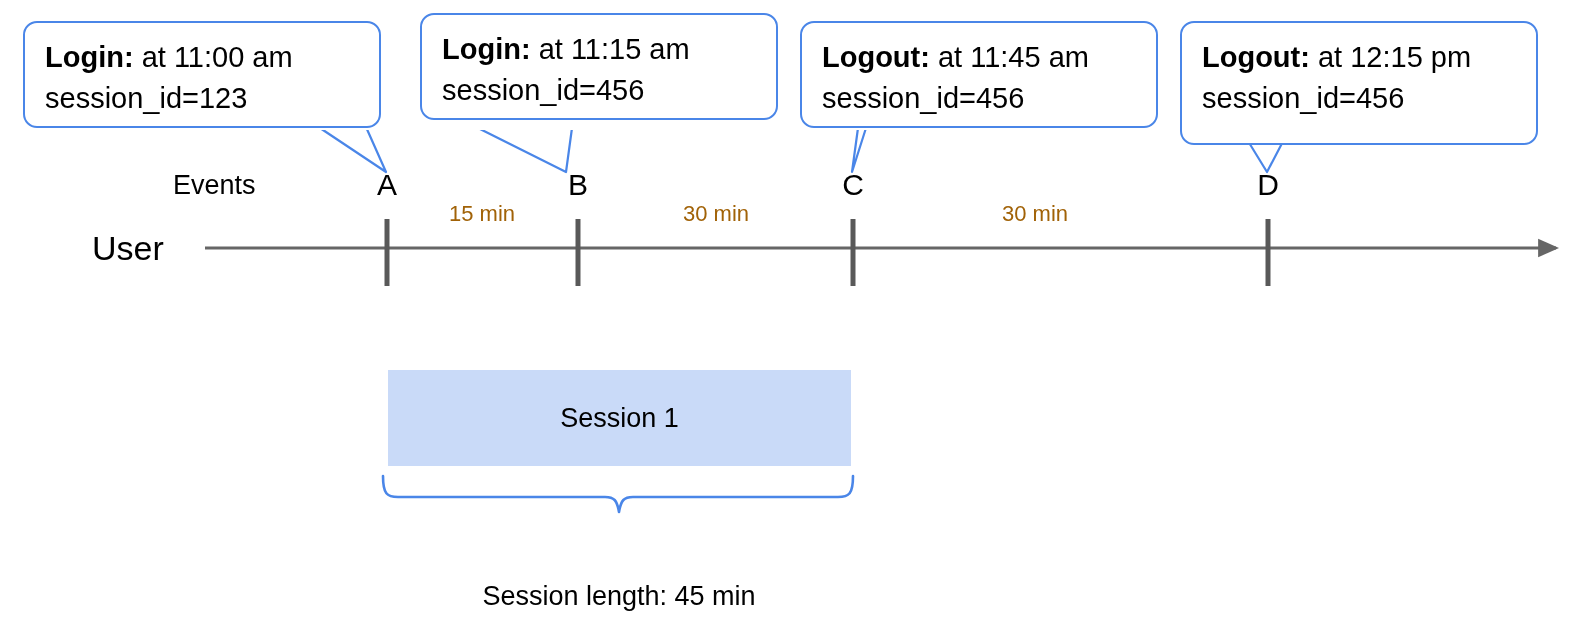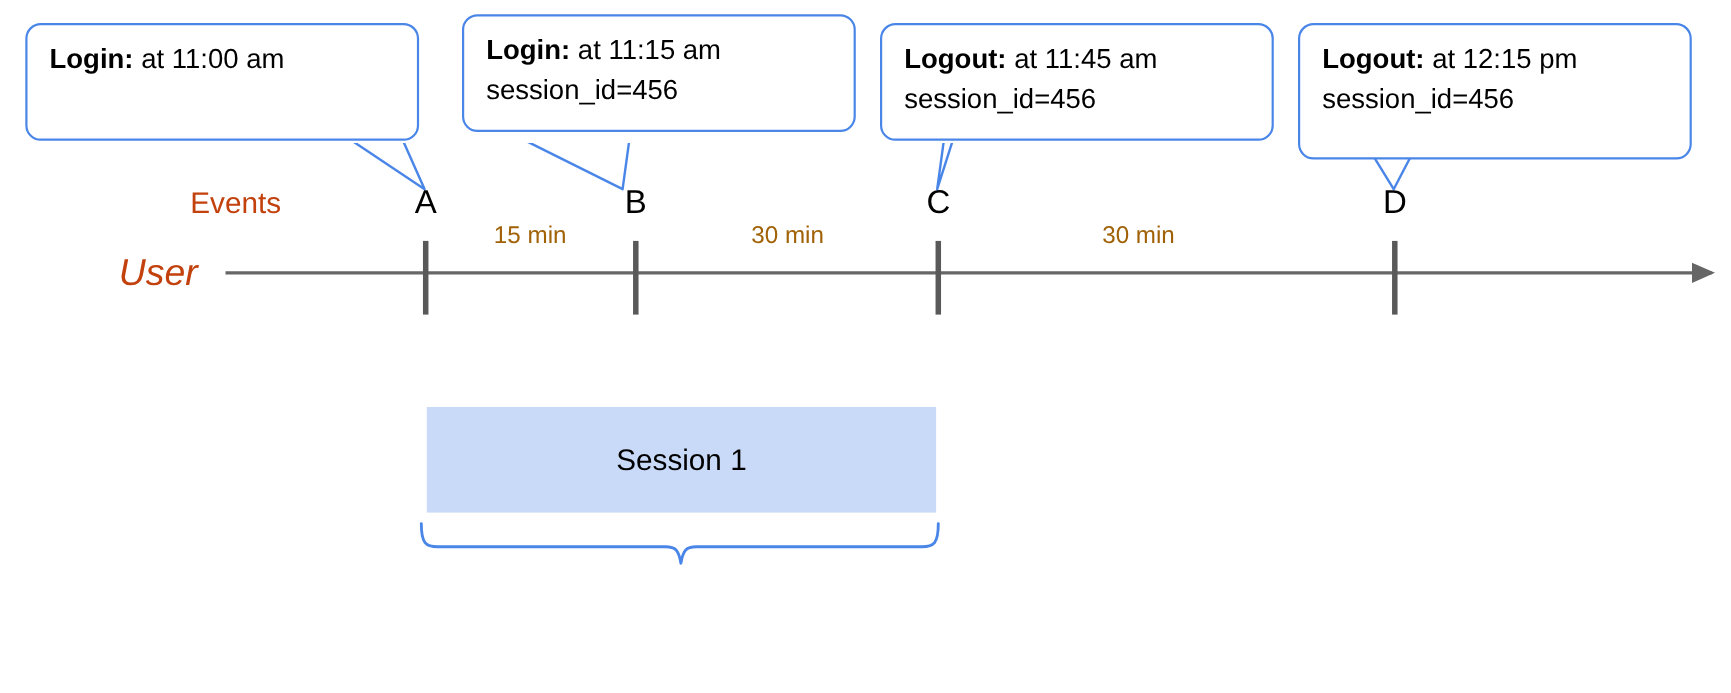--- a/index.html
+++ b/index.html
@@ -26,21 +26,21 @@
     width: 1574px;
     height: 630px;
   }
   .callout-box {
     position: absolute;
     box-sizing: border-box;
     border: 2px solid #4a86e8;
     border-radius: 14px;
     background: #ffffff;
     padding: 14px 18px 0 20px;
-    font-size: 25px;
+    font-size: 29px;
     line-height: 1.42;
     color: #000000;
     z-index: 3;
   }
   .callout-line {
     white-space: nowrap;
   }
   .callout-strong {
     font-weight: bold;
   }
@@ -48,21 +48,21 @@
     position: absolute;
     font-size: 30px;
     line-height: 1;
     text-align: center;
     transform: translateX(-50%);
     color: #000000;
     z-index: 4;
   }
   .axis-title {
     position: absolute;
-    color: #c2410c;
+    color: #000000;
     z-index: 4;
     white-space: nowrap;
   }
   .axis-title.events {
     font-size: 27px;
   }
   .axis-title.user {
     font-size: 34px;
   }
   .interval-label {
@@ -132,20 +132,21 @@
              C 614 497, 617 500, 619 512
              C 621 500, 624 497, 633 497
              L 838 497
              C 849 497, 853 494, 853 476" fill="none" stroke="#4a86e8" stroke-width="2.6" stroke-linejoin="round" stroke-linecap="round"></path>
   </svg>
 
   <div class="callout-box" style="left:23px; top:21px; width:358px; height:107px;">
     <div class="callout-line">
       <span class="callout-strong">Login:</span><span> at 11:00 am</span>
     </div>
+    <div class="callout-line">session_id=123</div>
   </div>
 
   <div class="callout-box" style="left:420px; top:13px; width:358px; height:107px;">
     <div class="callout-line">
       <span class="callout-strong">Login:</span><span> at 11:15 am</span>
     </div>
     <div class="callout-line">session_id=456</div>
   </div>
 
   <div class="callout-box" style="left:800px; top:21px; width:358px; height:107px;">
@@ -156,29 +157,30 @@
   </div>
 
   <div class="callout-box" style="left:1180px; top:21px; width:358px; height:124px;">
     <div class="callout-line">
       <span class="callout-strong">Logout:</span><span> at 12:15 pm</span>
     </div>
     <div class="callout-line">session_id=456</div>
   </div>
 
   <div class="axis-title events" style="left:173px; top:170px;">Events</div>
-  <div class="axis-title user" style="left:108px; top:229px;font-style:italic;">User</div>
+  <div class="axis-title user" style="left:92px; top:229px;">User</div>
 
   <div class="event-letter" style="left:387px; top:170px;">A</div>
   <div class="event-letter" style="left:578px; top:170px;">B</div>
   <div class="event-letter" style="left:853px; top:170px;">C</div>
   <div class="event-letter" style="left:1268px; top:170px;">D</div>
 
   <div class="interval-label" style="left:482px; top:203px;">15 min</div>
   <div class="interval-label" style="left:716px; top:203px;">30 min</div>
   <div class="interval-label" style="left:1035px; top:203px;">30 min</div>
 
   <div class="session-bar" style="left:388px; top:370px; width:463px; height:96px;">
     <span>Session 1</span>
   </div>
 
+  <div class="session-caption" style="left:619px; top:583px;">Session length: 45 min</div>
 
 </div>
 
 </body></html>

